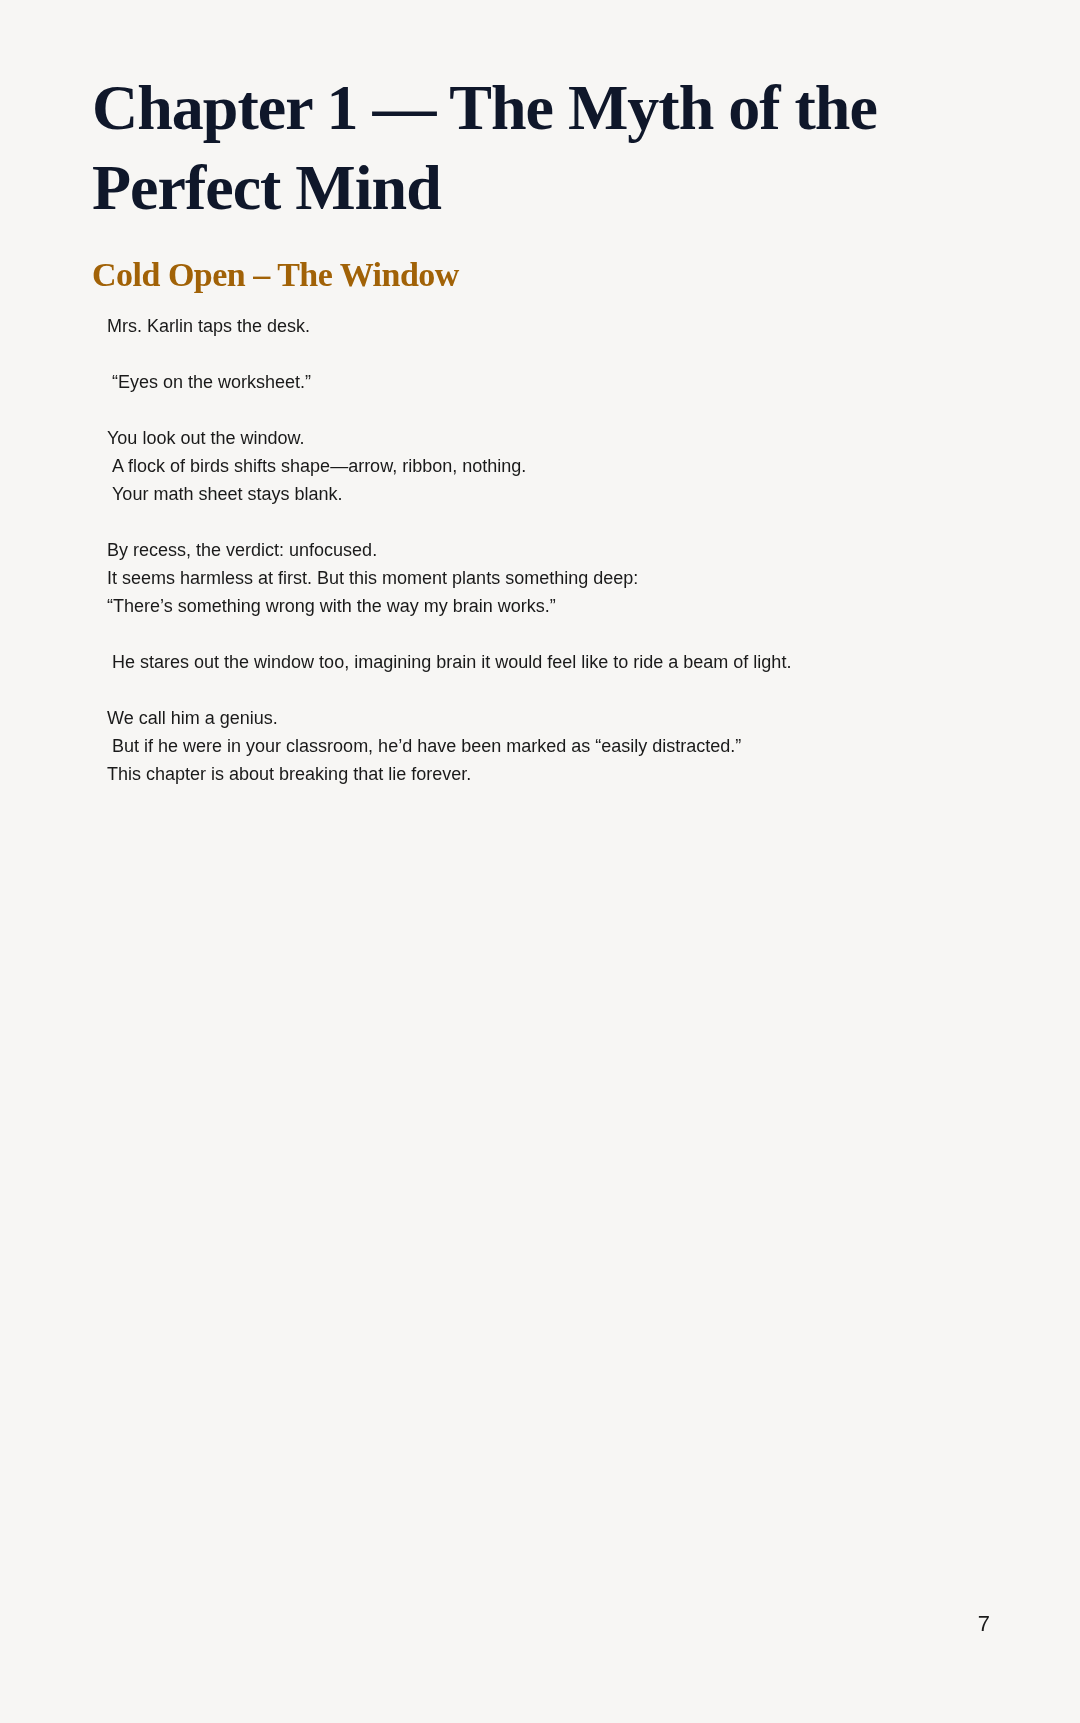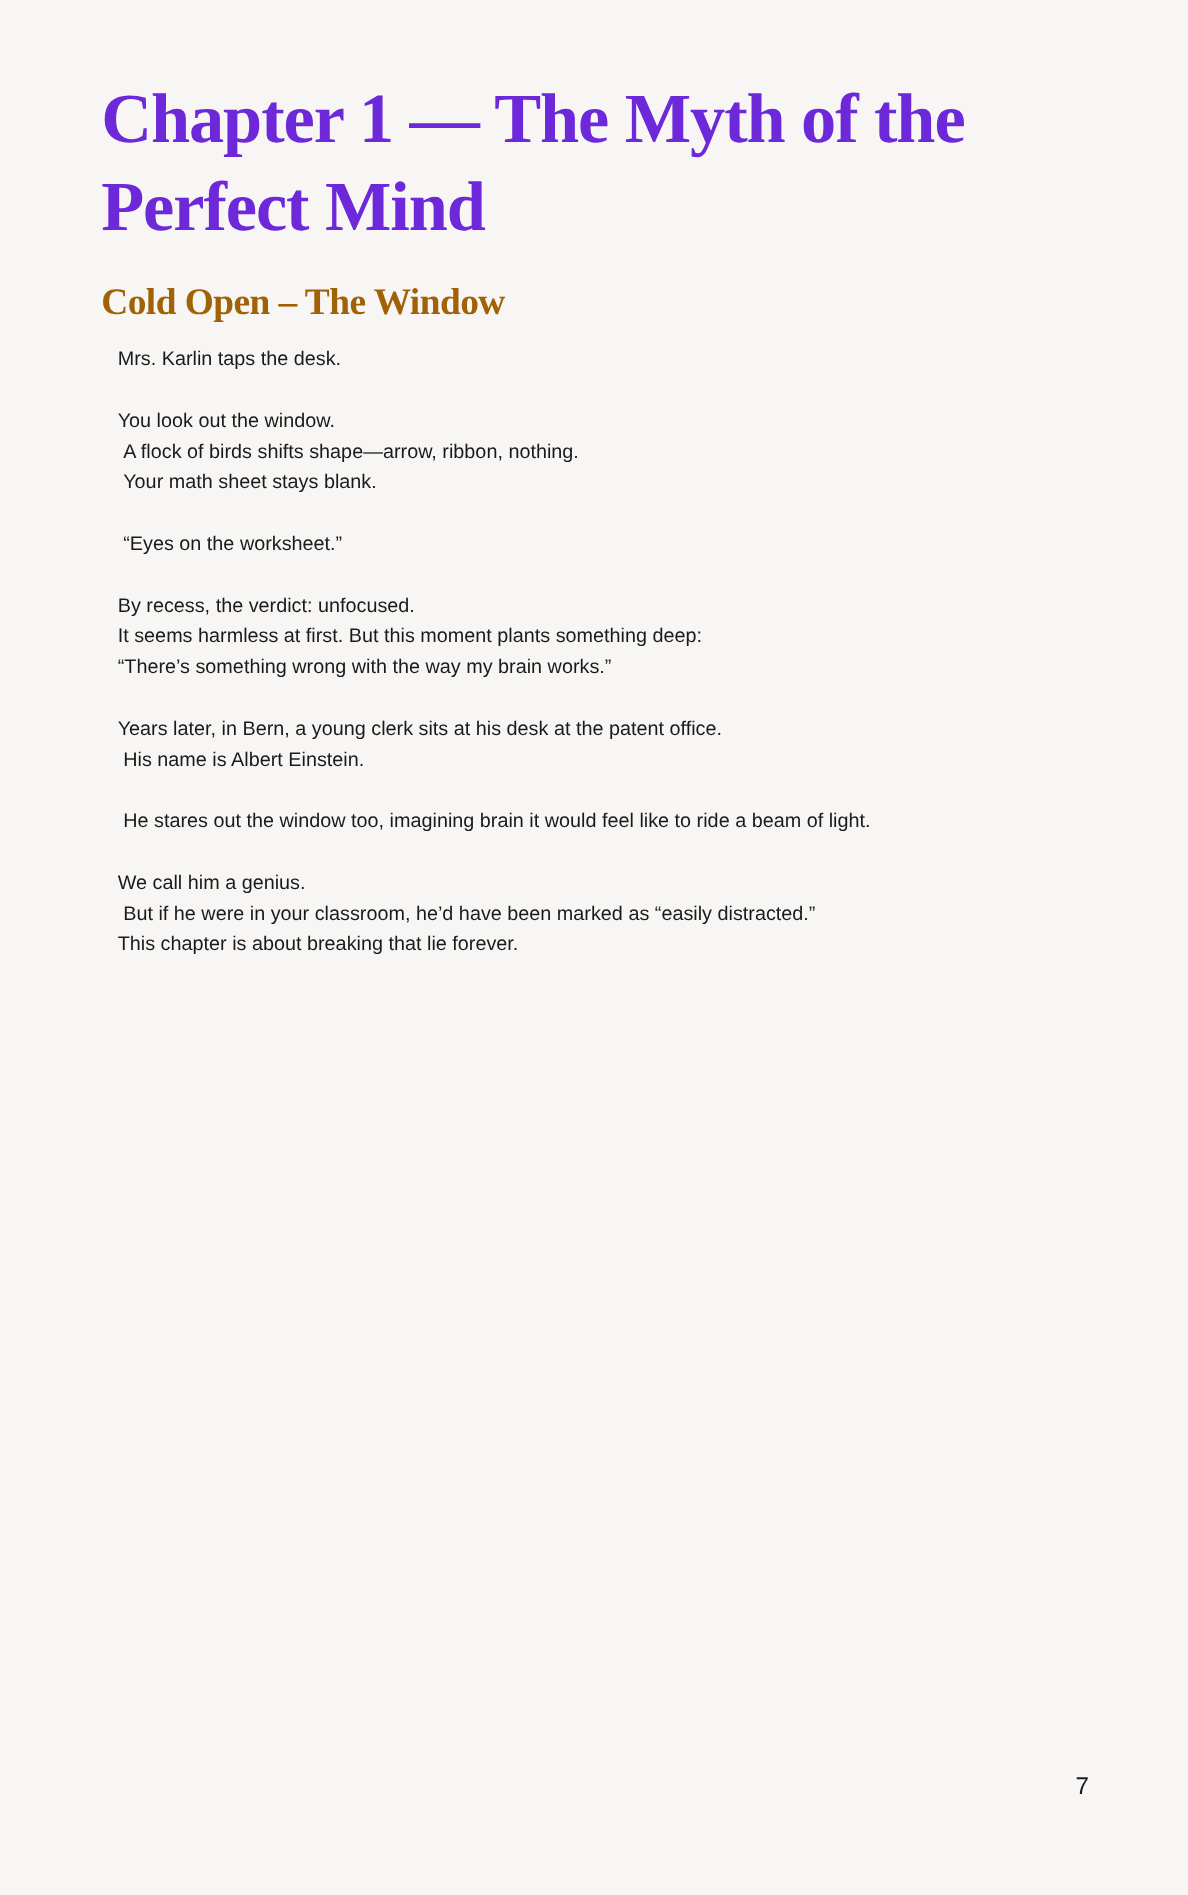--- a/index.html
+++ b/index.html
@@ -16,21 +16,21 @@
   }
   .content {
     padding: 68px 90px 0 92px;
   }
   .chapter-title {
     font-family: "Liberation Serif", "DejaVu Serif", serif;
     font-weight: 700;
     font-size: 64px;
     line-height: 80px;
     letter-spacing: -1px;
-    color: #6d28d9;
+    color: #0f172a;
     max-width: 900px;
     margin: 0 0 26px 0;
   }
   .section-heading {
     font-family: "Liberation Serif", "DejaVu Serif", serif;
     font-weight: 700;
     font-size: 34px;
     line-height: 42px;
     letter-spacing: -0.5px;
     color: #a16207;
@@ -67,29 +67,27 @@
 
 <div class="page">
   <div class="content">
 
     <h1 class="chapter-title">Chapter 1 — The Myth of the Perfect Mind</h1>
 
     <h2 class="section-heading">Cold Open – The Window</h2>
 
     <div class="body-col">
       <p>Mrs. Karlin taps the desk.</p>
+      <p> “Eyes on the worksheet.”</p>
       <p>You look out the window.
  A flock of birds shifts shape—arrow, ribbon, nothing.
  Your math sheet stays blank.</p>
-      <p> “Eyes on the worksheet.”</p>
       <p>By recess, the verdict: unfocused.
 It seems harmless at first. But this moment plants something deep:
 “There’s something wrong with the way my brain works.”</p>
-      <p>Years later, in Bern, a young clerk sits at his desk at the patent office.
- His name is Albert Einstein.</p>
       <p> He stares out the window too, imagining brain it would feel like to ride a beam of light.</p>
 
 
       <p>We call him a genius.
  But if he were in your classroom, he’d have been marked as “easily distracted.”
 This chapter is about breaking that lie forever.</p>
     </div>
   </div>
 
   <div class="page-number">7</div>

